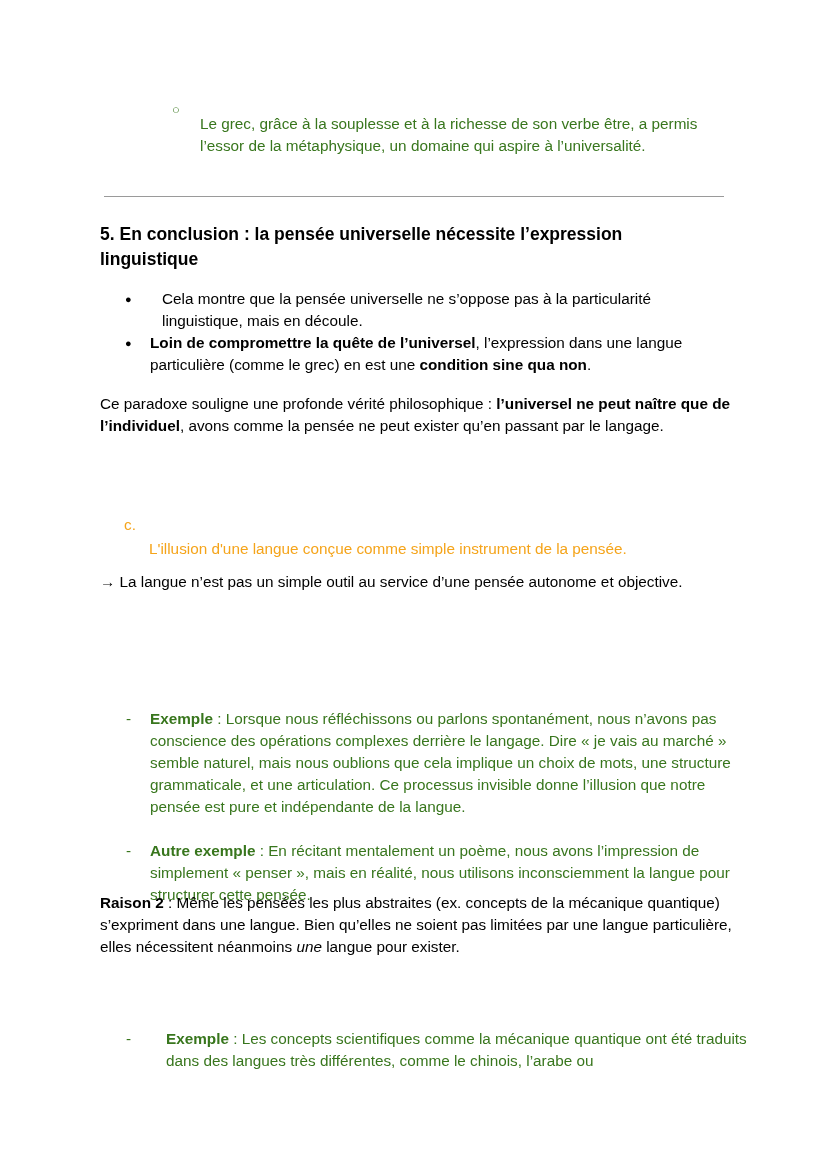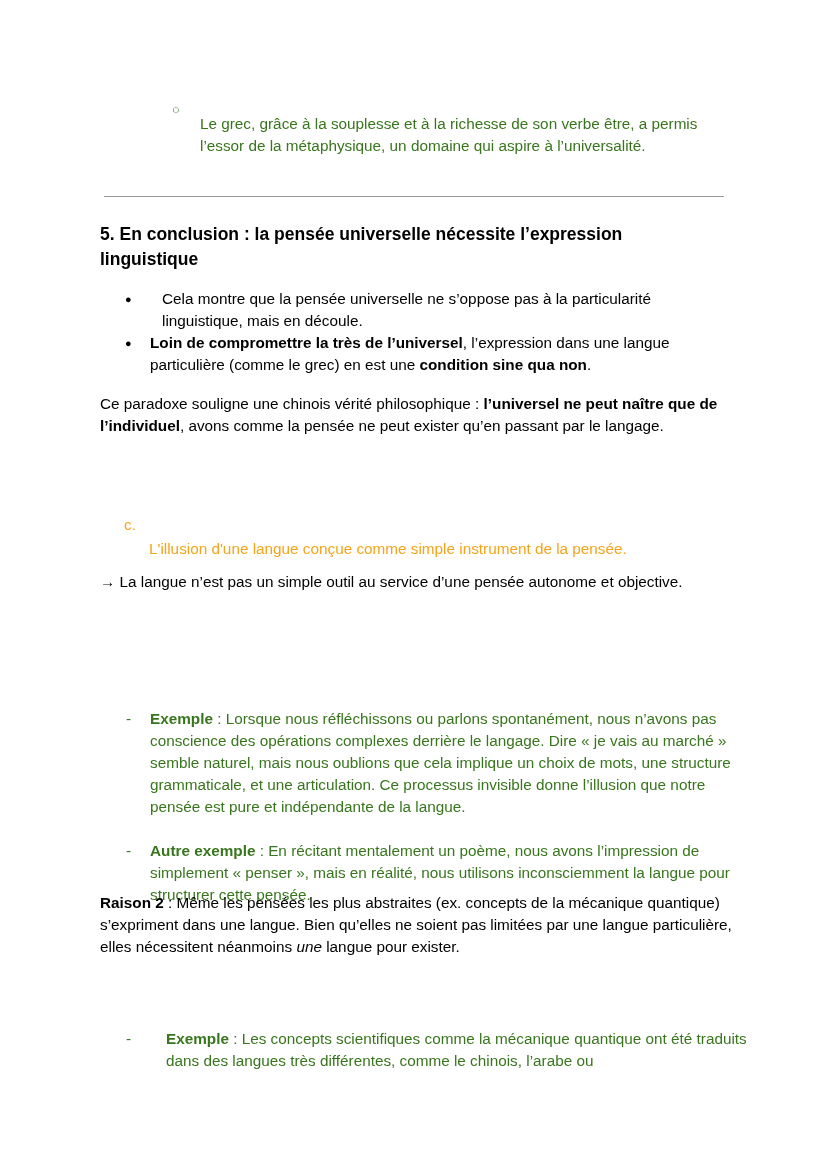--- a/index.html
+++ b/index.html
@@ -28,24 +28,24 @@
 
   <div class="hr"></div>
 
   <h2 class="abs" style="left:100px; top:222px; width:580px;">5. En conclusion : la pensée universelle nécessite l’expression linguistique</h2>
 
   <div>
     <span class="marker" style="left:125px; top:288px; font-size:11px;">●</span>
     <p class="abs" style="left:162px; top:288px; width:560px;">Cela montre que la pensée universelle ne s’oppose pas à la particularité linguistique, mais en découle.</p>
 
     <span class="marker" style="left:125px; top:332px; font-size:11px;">●</span>
-    <p class="abs" style="left:150px; top:332px; width:560px;"><span class="b">Loin de compromettre la très de l’universel</span><span>, l’expression dans une langue particulière (comme le grec) en est une </span><span class="b">condition sine qua non</span><span>.</span></p>
+    <p class="abs" style="left:150px; top:332px; width:560px;"><span class="b">Loin de compromettre la quête de l’universel</span><span>, l’expression dans une langue particulière (comme le grec) en est une </span><span class="b">condition sine qua non</span><span>.</span></p>
   </div>
 
-  <p class="abs" style="left:100px; top:393px; width:632px;"><span>Ce paradoxe souligne une chinois vérité philosophique : </span><span class="b">l’universel ne peut naître que de l’individuel</span><span>, avons comme la pensée ne peut exister qu’en passant par le langage.</span></p>
+  <p class="abs" style="left:100px; top:393px; width:632px;"><span>Ce paradoxe souligne une profonde vérité philosophique : </span><span class="b">l’universel ne peut naître que de l’individuel</span><span>, avons comme la pensée ne peut exister qu’en passant par le langage.</span></p>
 
   <div>
     <span class="marker orange" style="left:124px; top:514px;">c.</span>
     <p class="abs orange" style="left:149px; top:538px; width:580px;">L'illusion d'une langue conçue comme simple instrument de la pensée.</p>
   </div>
 
   <p class="abs" style="left:100px; top:553px; width:600px;margin-top:18px;">→ La langue n’est pas un simple outil au service d’une pensée autonome et objective.</p>
 
 
   <div>

